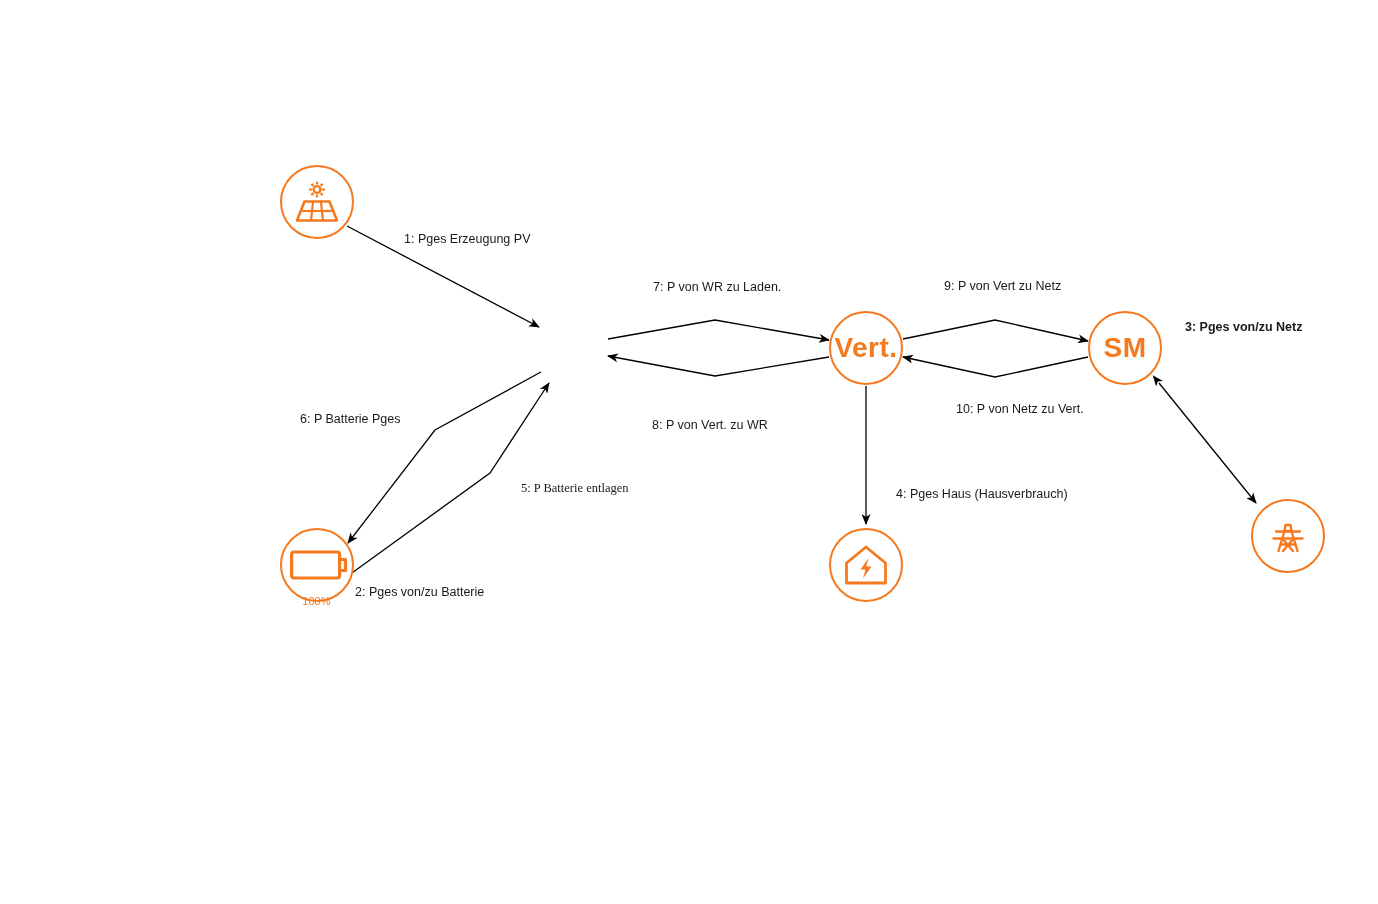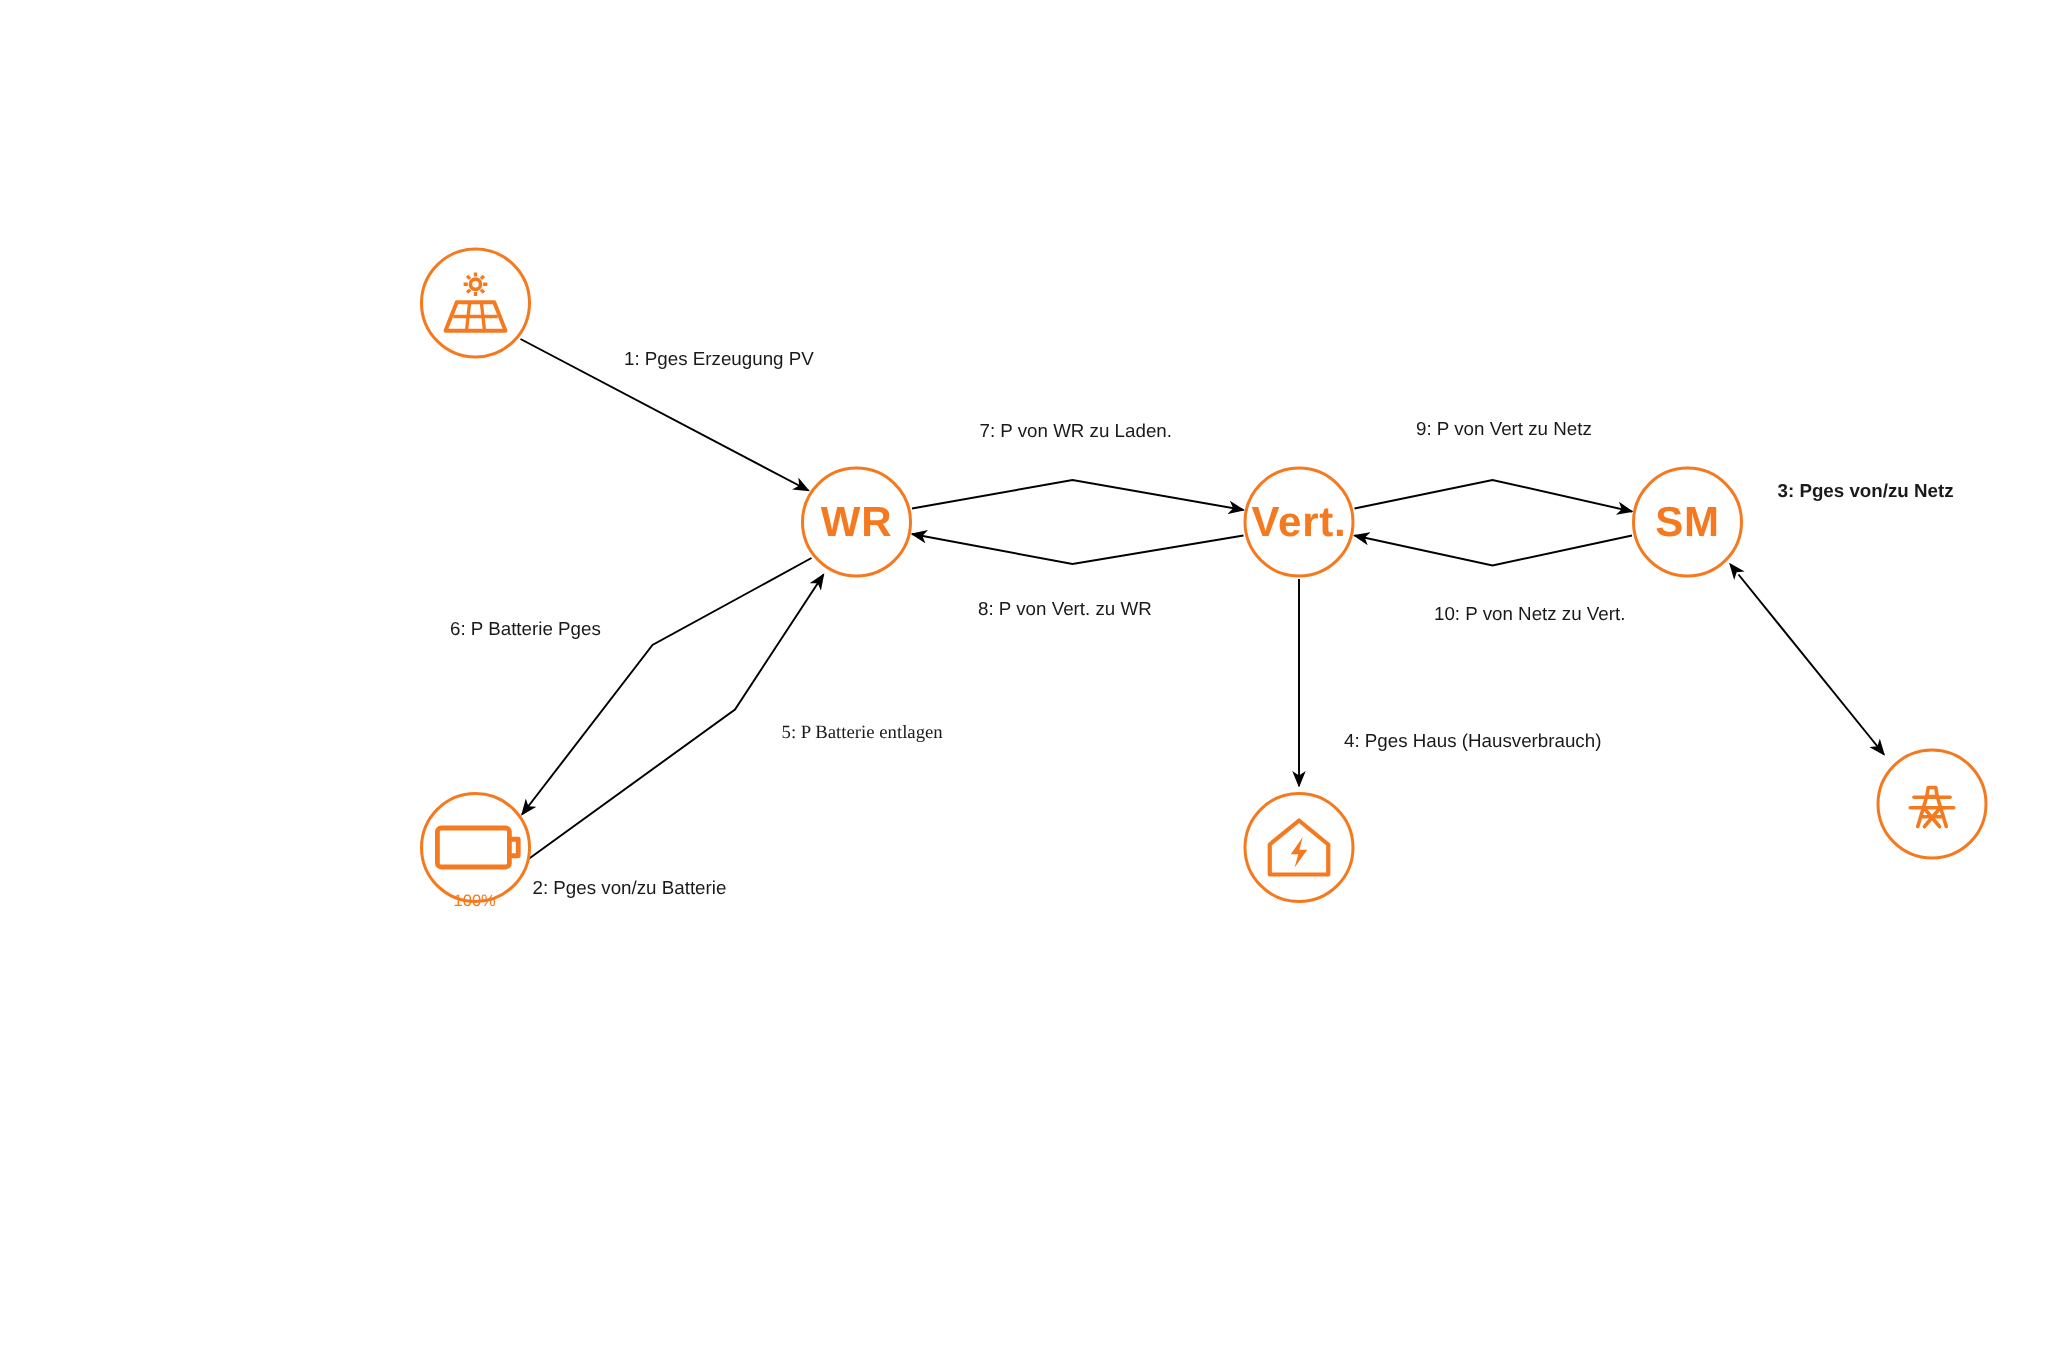--- a/index.html
+++ b/index.html
@@ -128,23 +128,20 @@
 
         <g stroke="#F5791F" stroke-width="2.2">
           <line x1="8.2" y1="30" x2="37.8" y2="30"></line>
           <line x1="19.1" y1="20.5" x2="17" y2="39.5"></line>
           <line x1="26.9" y1="20.5" x2="29" y2="39.5"></line>
         </g>
       </svg>
     </span>
   </div>
 
-  <div class="node" style="left:534px; top:311px; width:74px; height:74px;">
-    <span class="node-label node-text-lg">WR</span>
-  </div>
 
   <div class="node" style="left:1088px; top:311px; width:74px; height:74px;">
     <span class="node-label node-text-lg">SM</span>
   </div>
 
   <div class="node" style="left:829px; top:311px; width:74px; height:74px;">
     <span class="node-label node-text-lg">Vert.</span>
   </div>
 
   <div class="node icon-node" style="left:280px; top:528px; width:74px; height:74px;">
@@ -182,33 +179,33 @@
           <line x1="24.5" y1="16" x2="30.5" y2="36"></line>
 
           <line x1="13.5" y1="29.5" x2="28.5" y2="29.5"></line>
           <line x1="15.5" y1="23.5" x2="26" y2="36"></line>
           <line x1="26.5" y1="23.5" x2="16" y2="36"></line>
         </g>
       </svg>
     </span>
   </div>
 
-  <div class="edge-label" style="left:404px; top:233px;margin-left:12px;">1: Pges Erzeugung PV</div>
+  <div class="edge-label" style="left:404px; top:233px;">1: Pges Erzeugung PV</div>
 
   <div class="edge-label" style="left:355px; top:586px;">2: Pges von/zu Batterie</div>
 
   <div class="edge-label" style="left:1185px; top:321px;font-weight:bold;">3: Pges von/zu Netz</div>
 
   <div class="edge-label" style="left:896px; top:488px;">4: Pges Haus (Hausverbrauch)</div>
 
   <div class="edge-label" style="left:521px; top:482px;font-family:Liberation Serif, serif;">5: P Batterie entlagen</div>
 
   <div class="edge-label" style="left:300px; top:413px;">6: P Batterie Pges</div>
 
   <div class="edge-label" style="left:653px; top:281px;">7: P von WR zu Laden.</div>
 
-  <div class="edge-label" style="left:652px; top:400px;">8: P von Vert. zu WR</div>
+  <div class="edge-label" style="left:652px; top:419px;">8: P von Vert. zu WR</div>
 
   <div class="edge-label" style="left:944px; top:280px;">9: P von Vert zu Netz</div>
 
   <div class="edge-label" style="left:956px; top:403px;text-align:right;">10: P von Netz zu Vert.</div>
 
 </div>
 
 </body></html>

